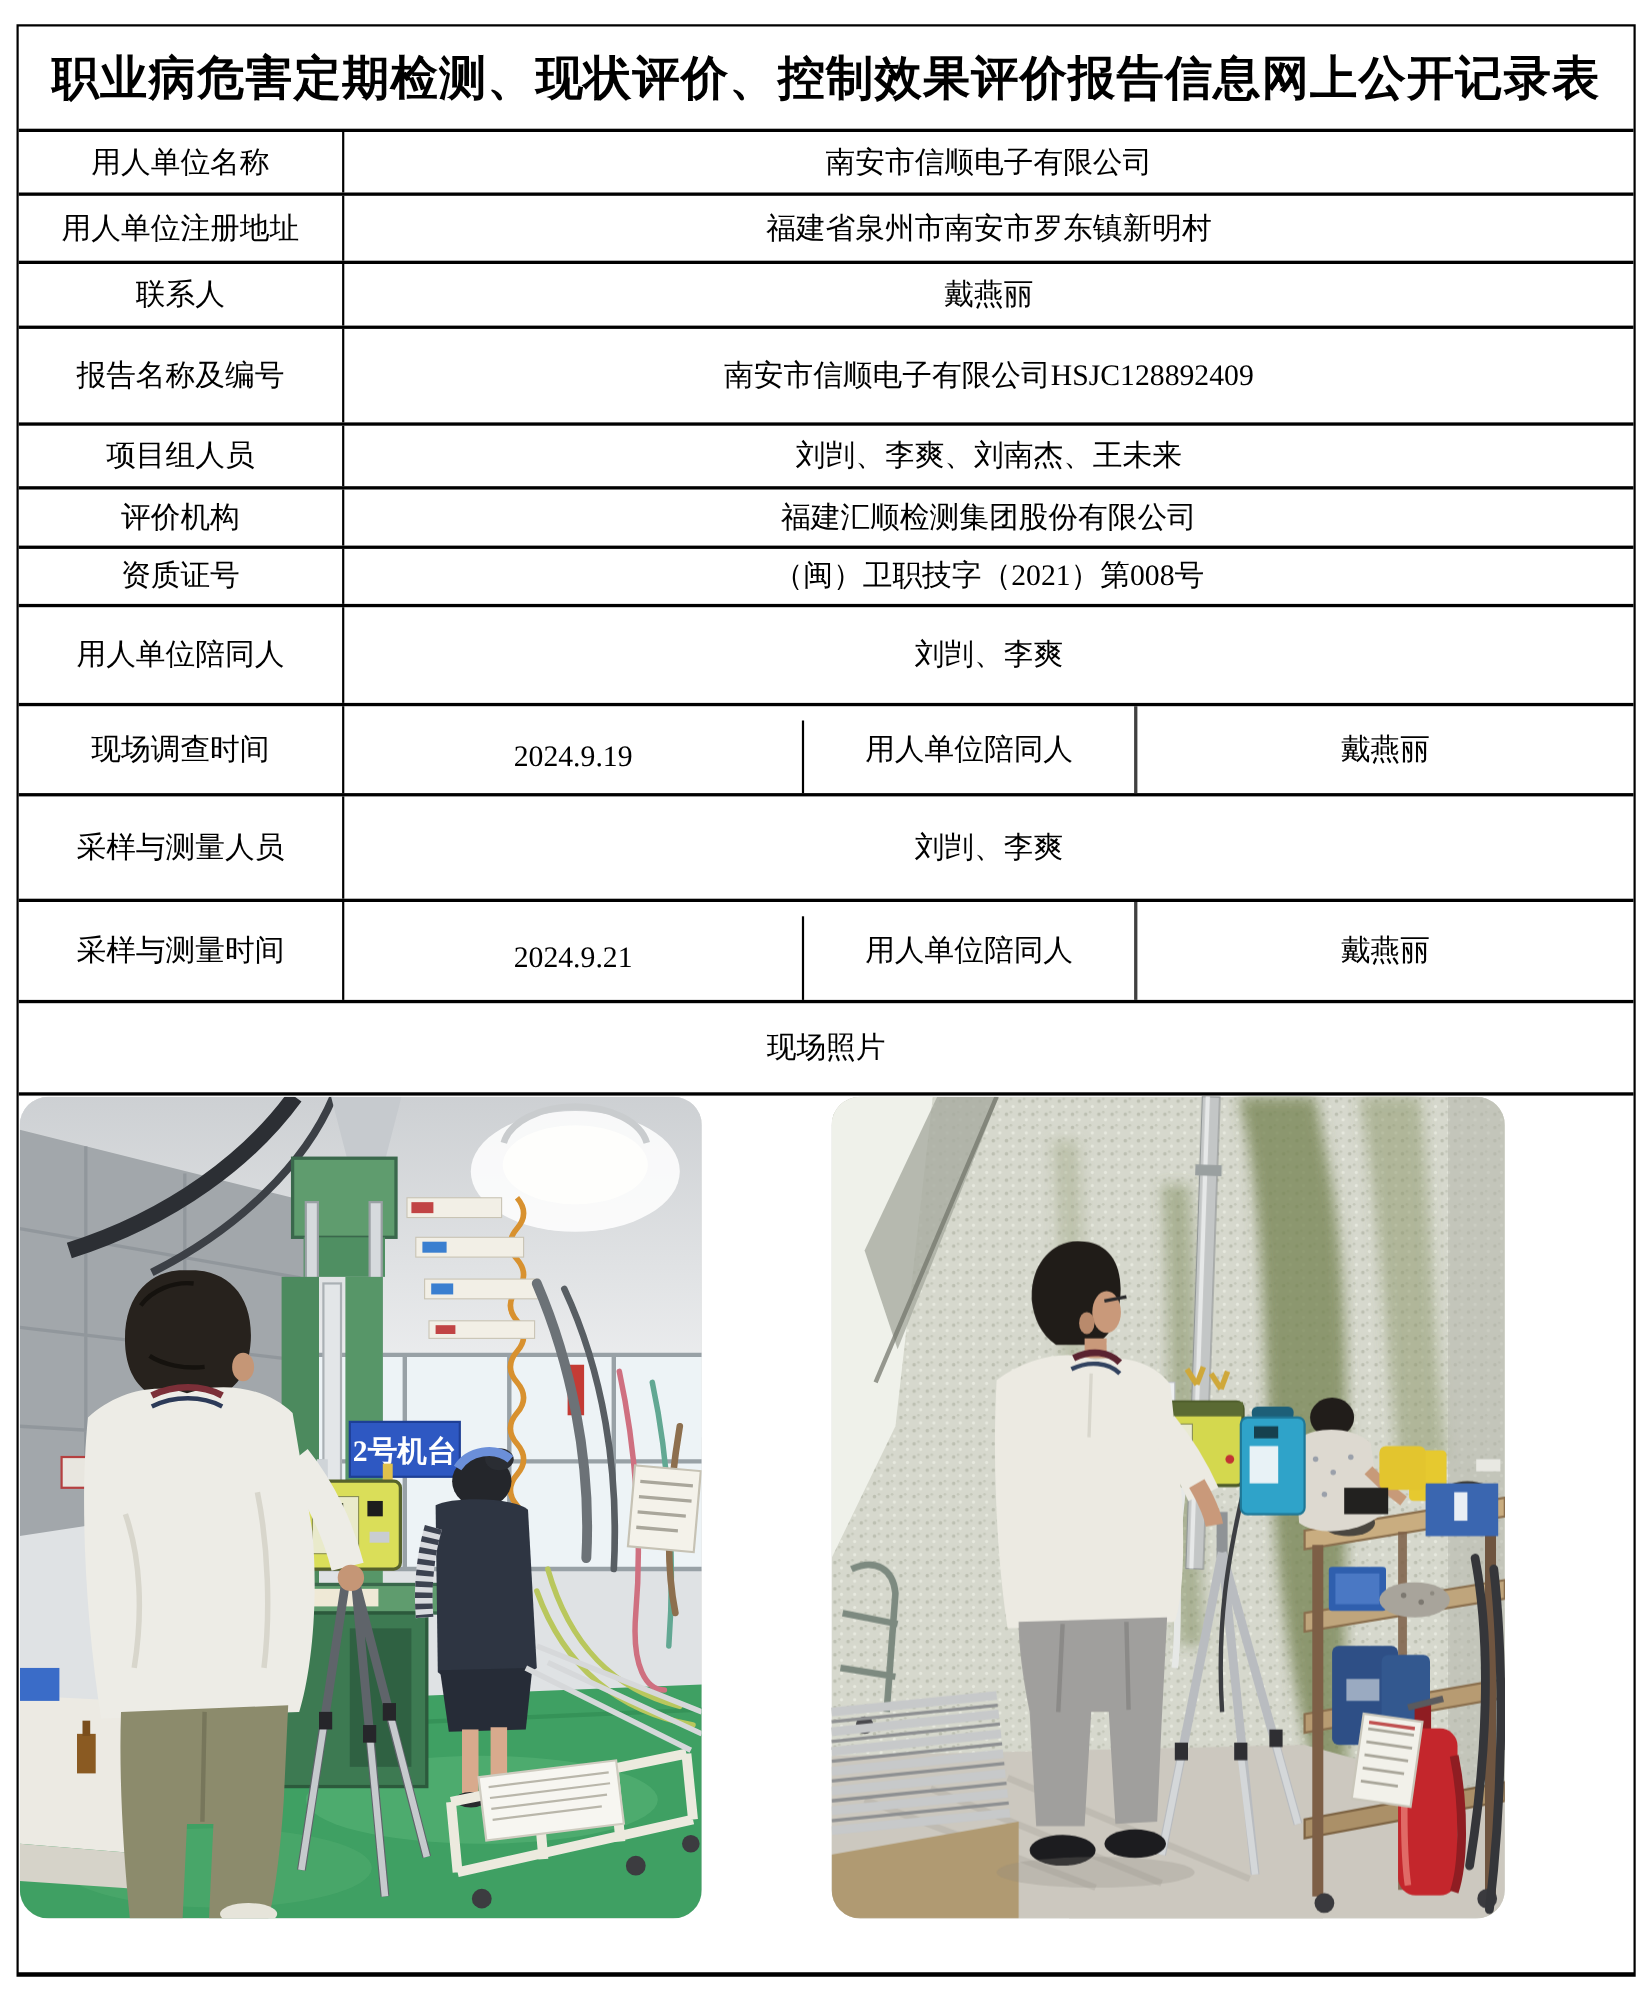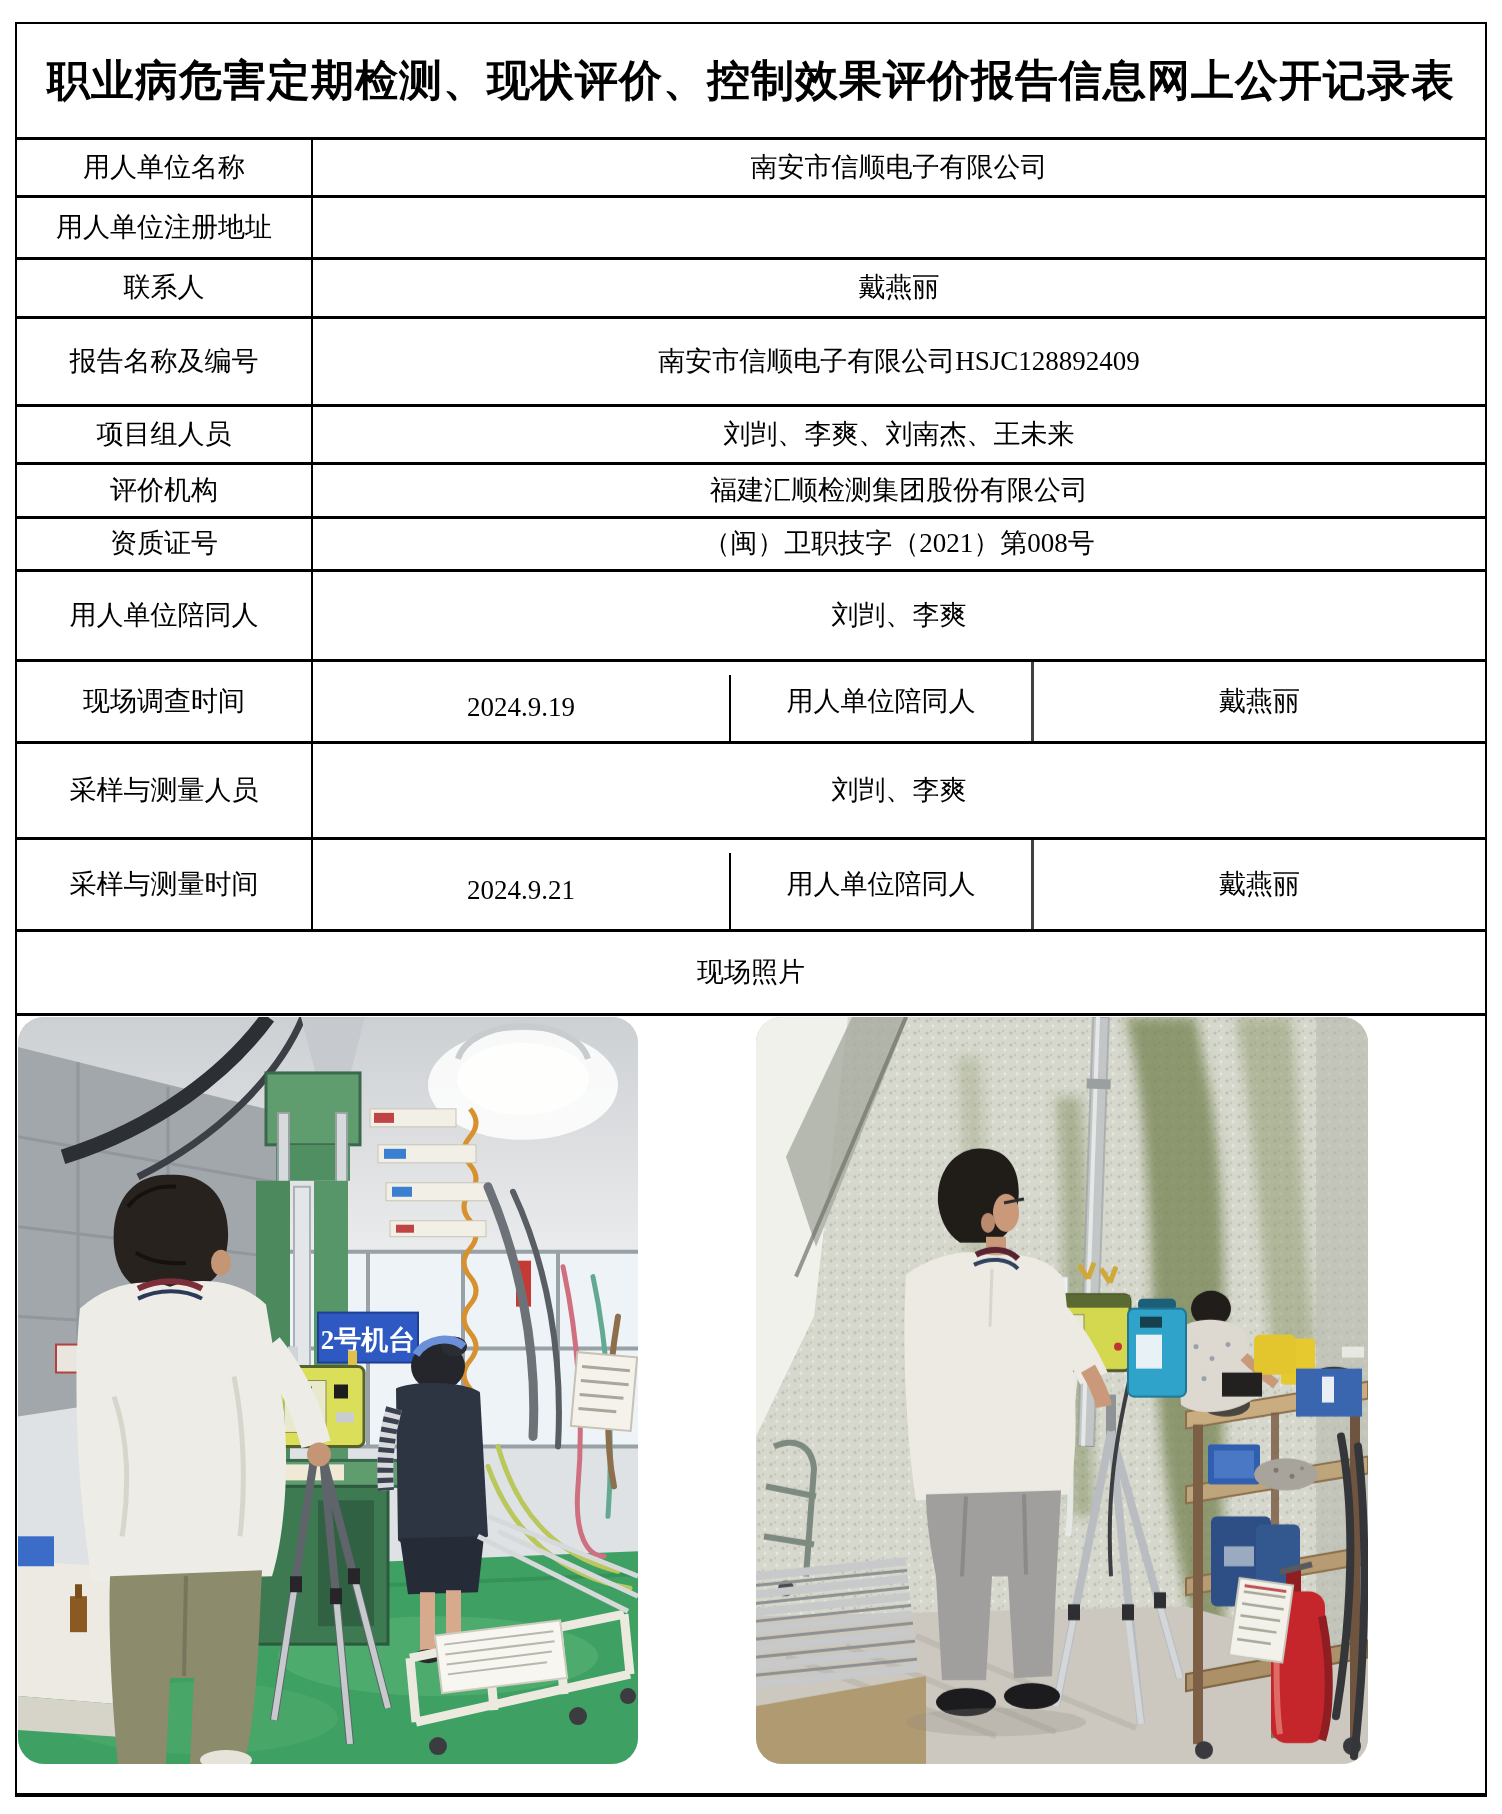--- a/index.html
+++ b/index.html
@@ -8,21 +8,21 @@
   .tbl{position:absolute;left:15px;top:22px;width:1472px;height:1775px;
        box-sizing:border-box;border:2px solid #000;border-bottom-width:4px;background:#fff;}
   .row{display:flex;box-sizing:border-box;border-bottom:3px solid #000;align-items:stretch;}
   .row:last-child{border-bottom:none;}
   .cell{display:flex;align-items:center;justify-content:center;box-sizing:border-box;
         font-size:27px;line-height:1.25;text-align:center;padding:2px 8px;}
   .lab{width:296px;border-right:2px solid #000;flex:0 0 auto;}
   .c2{width:418px;border-right:2px solid #000;flex:0 0 auto;margin-top:13px;}
   .c3{width:303px;border-right:3px solid #404040;flex:0 0 auto;}
   .val{flex:1 1 auto;}
-  .title-row{height:116px;align-items:center;justify-content:flex-end;}
+  .title-row{height:96px;align-items:center;justify-content:flex-end;}
   .title-text{font-size:43px;font-weight:bold;letter-spacing:1px;text-align:center;width:100%;}
   .photo-row{position:relative;}
   .photo{position:absolute;top:1px;height:747px;overflow:hidden;background:#e8e8e6;border-radius:26px;}
   .photo-left{left:1px;width:620px;}
   .photo-right{left:739px;width:612px;}
   .photo svg{display:block;}
 </style>
 </head>
 <body>
 
@@ -31,20 +31,21 @@
   <div class="row title-row">
     <div class="title-text">职业病危害定期检测、现状评价、控制效果评价报告信息网上公开记录表</div>
   </div>
 
   <div class="row" style="height:58px">
     <div class="cell lab">用人单位名称</div>
     <div class="cell val">南安市信顺电子有限公司</div>
   </div>
   <div class="row" style="height:62px">
     <div class="cell lab">用人单位注册地址</div>
+    <div class="cell val">福建省泉州市南安市罗东镇新明村</div>
   </div>
   <div class="row" style="height:59px">
     <div class="cell lab">联系人</div>
     <div class="cell val">戴燕丽</div>
   </div>
   <div class="row" style="height:88px">
     <div class="cell lab">报告名称及编号</div>
     <div class="cell val">南安市信顺电子有限公司HSJC128892409</div>
   </div>
   <div class="row" style="height:58px">

